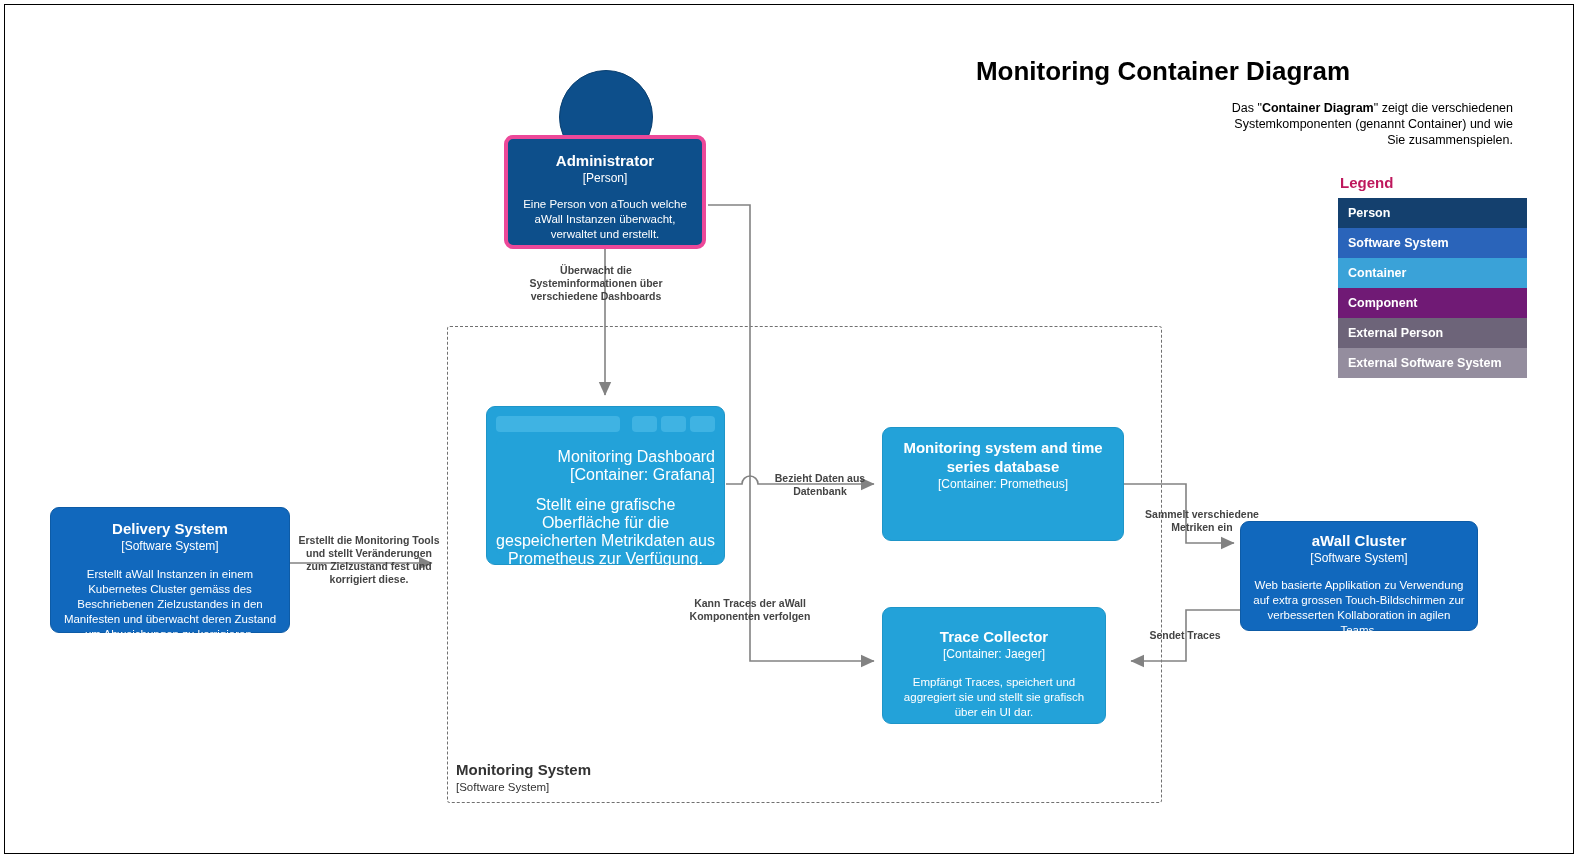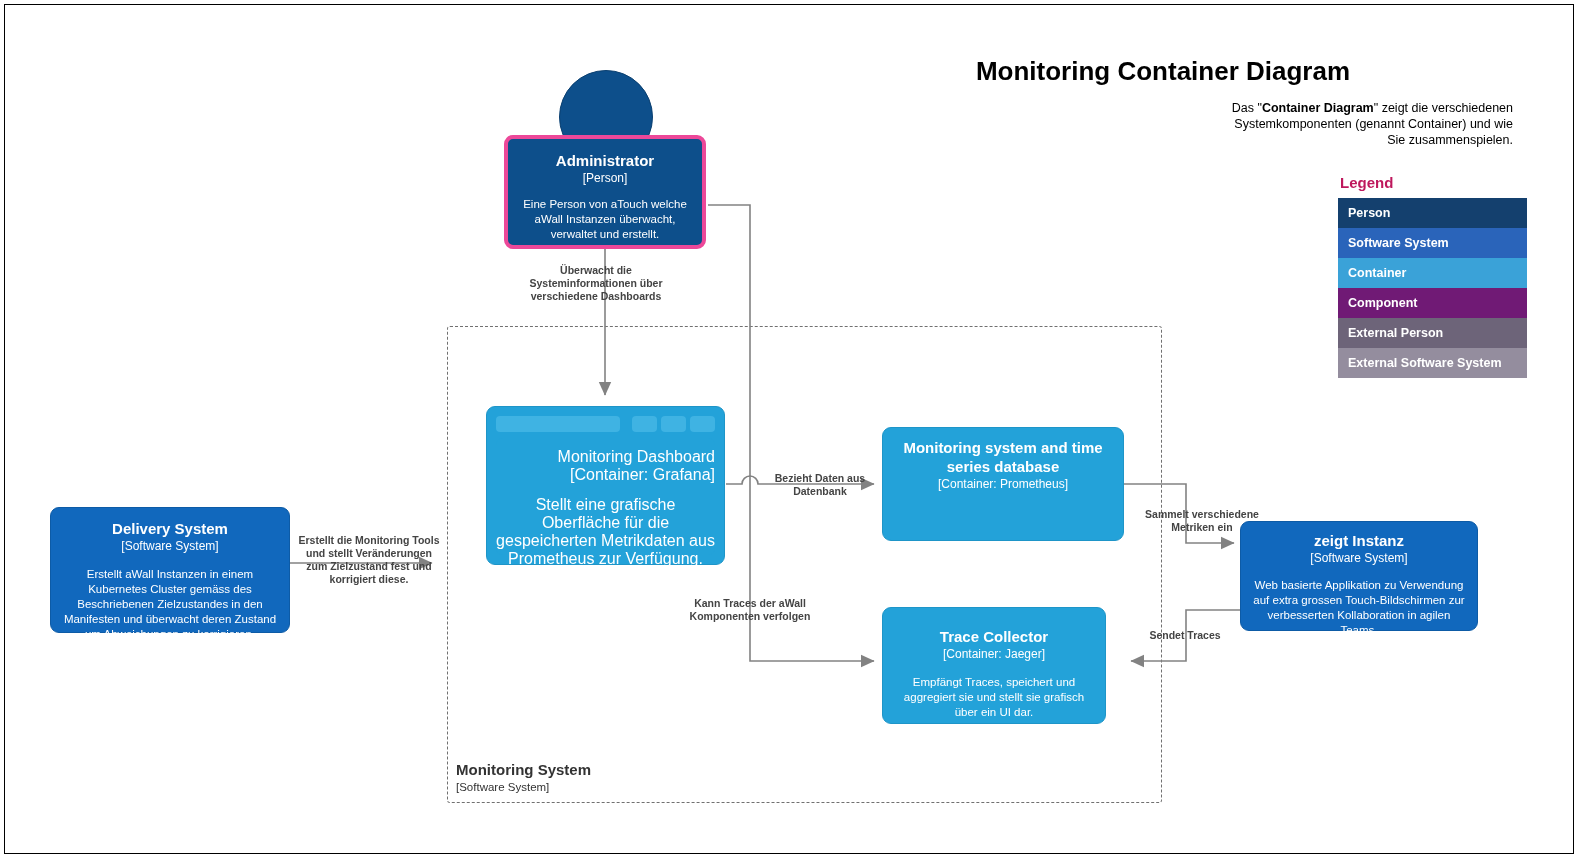--- a/index.html
+++ b/index.html
@@ -129,18 +129,18 @@
     <div class="n-type">[Container: Prometheus]</div>
   </div>
 
   <div class="node cont" style="left:882px;top:607px;width:224px;height:117px;padding-top:19px;">
     <div class="n-title">Trace Collector</div>
     <div class="n-type">[Container: Jaeger]</div>
     <div class="n-desc" style="margin-top:13px;">Empfängt Traces, speichert und aggregiert sie und stellt sie grafisch über ein UI dar.</div>
   </div>
 
   <div class="node sys" style="left:1240px;top:521px;width:238px;height:110px;padding-top:9px;">
-    <div class="n-title">zeigt Instanz</div>
+    <div class="n-title">aWall Cluster</div>
     <div class="n-type">[Software System]</div>
     <div class="n-desc" style="margin-top:12px;">Web basierte Applikation zu Verwendung auf extra grossen Touch-Bildschirmen zur verbesserten Kollaboration in agilen Teams.</div>
   </div>
 
 </div>
 
 </body></html>

